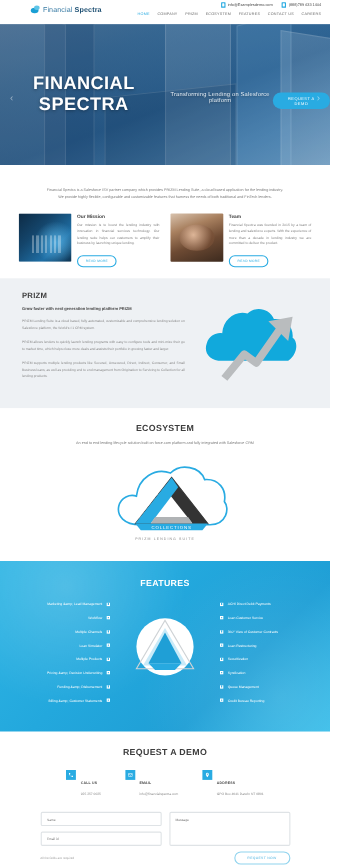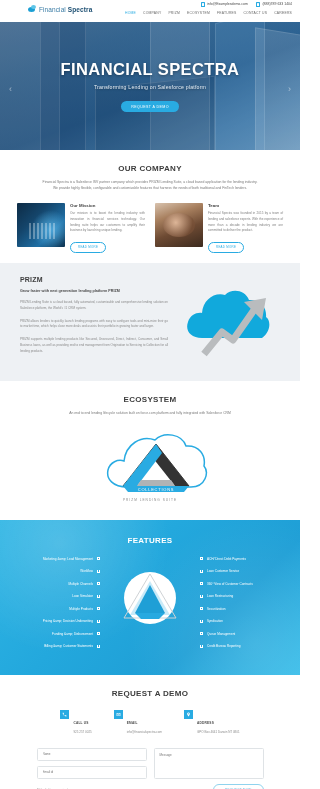--- a/index.html
+++ b/index.html
@@ -38,21 +38,21 @@
   .hero .glass {
     position:absolute; background:rgba(255,255,255,.07);
     border:.4px solid rgba(255,255,255,.12);
   }
   .hero .g1{left:-10px;top:-10px;width:70px;height:150px;transform:skewY(16deg);}
   .hero .g2{left:40px;top:-20px;width:46px;height:170px;transform:skewY(-10deg);background:rgba(30,70,110,.28);}
   .hero .g3{left:150px;top:-30px;width:60px;height:190px;transform:skewY(12deg);background:rgba(255,255,255,.10);}
   .hero .g4{left:215px;top:-5px;width:50px;height:160px;transform:skewY(-14deg);background:rgba(90,150,200,.25);}
   .hero .g5{left:255px;top:10px;width:60px;height:150px;transform:skewY(9deg);background:rgba(255,255,255,.13);}
   .hero .g6{left:95px;top:60px;width:120px;height:90px;transform:skewY(-6deg);background:rgba(25,60,95,.22);}
-  .hero-content { position:absolute; inset:0; display:flex; flex-direction:column;
+  .hero-content { position:absolute; inset:0; display:flex; flex-direction:row;
     align-items:center; justify-content:center; text-align:center; z-index:5; }
   .hero h1 { color:#fff; font-size:16.5px; font-weight:bold; letter-spacing:.4px; text-shadow:0 1px 3px rgba(0,0,0,.35); }
   .hero p { color:#e6eef5; font-size:5.2px; margin-top:5px; letter-spacing:.2px; text-shadow:0 1px 2px rgba(0,0,0,.3); }
   .btn-demo { margin-top:11px; background:#29ABE2; color:#fff; font-size:3.6px;
     padding:3.5px 10px; border-radius:9px; letter-spacing:.4px; border:none; cursor:pointer; }
   .hero-arrow { position:absolute; top:62px; font-size:9px; color:rgba(255,255,255,.5); z-index:6; }
   .hero-arrow.l { left:9px; } .hero-arrow.r { right:9px; }
 
   
   .sec-title { text-align:center; font-size:8px; font-weight:bold; color:#3d3d3d; letter-spacing:.3px; }
@@ -175,21 +175,20 @@
     <span class="hero-arrow l">‹</span>
     <span class="hero-arrow r">›</span>
     <div class="hero-content">
       <h1>FINANCIAL SPECTRA</h1>
       <p>Transforming Lending on Salesforce platform</p>
       <button class="btn-demo">REQUEST A DEMO</button>
     </div>
   </div>
 
   <div class="company">
-    <div class="sec-title">OUR COMPANY</div>
     <div class="sec-sub">Financial Spectra is a Salesforce ISV partner company which provides PRIZM Lending Suite, a cloud based application for the lending industry. We provide highly flexible, configurable and customizable features that harness the needs of both traditional and FinTech lenders.</div>
     <div class="cards">
       <div class="card">
         <div class="card-img mission"></div>
         <div class="card-body">
           <h3>Our Mission</h3>
           <p>Our mission is to boost the lending industry with innovation in financial services technology. Our lending suite helps our customers to amplify their business by launching unique lending.</p>
           <button class="btn-read">READ MORE</button>
         </div>
       </div>

